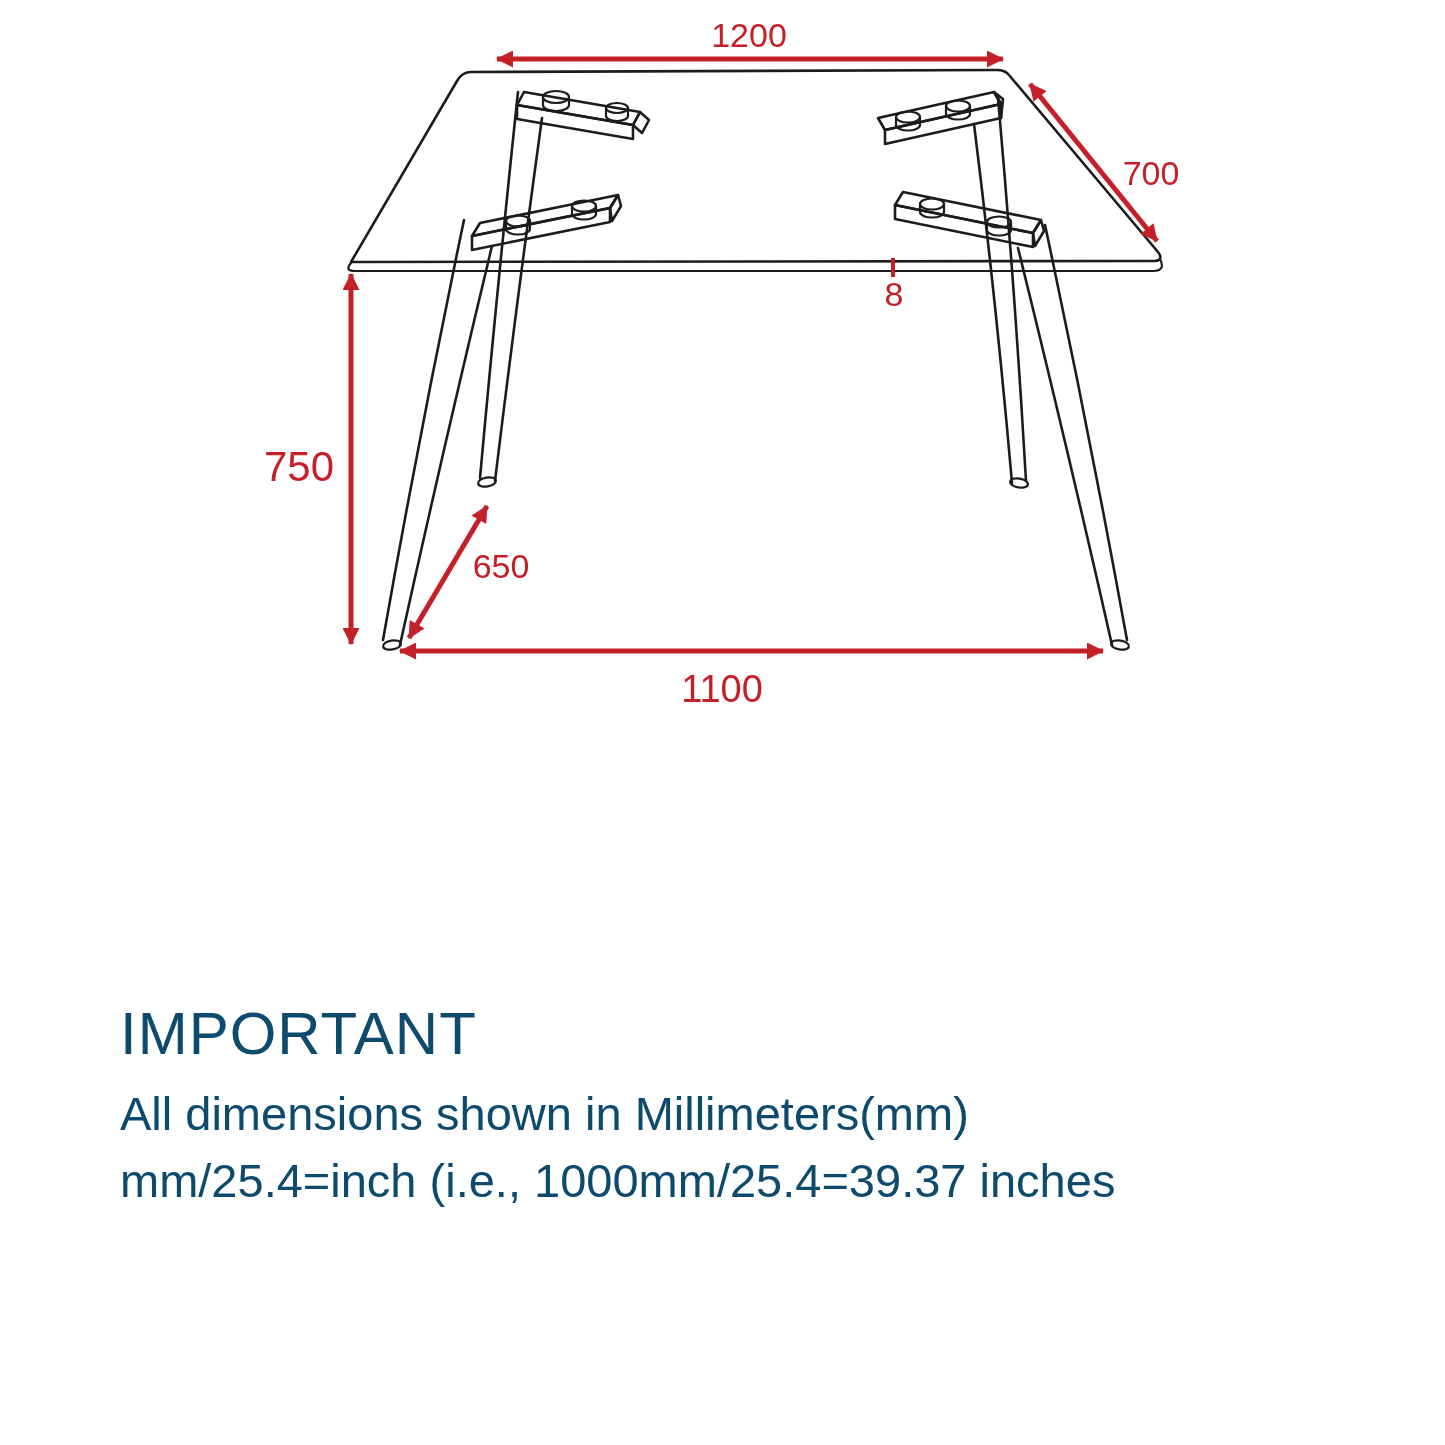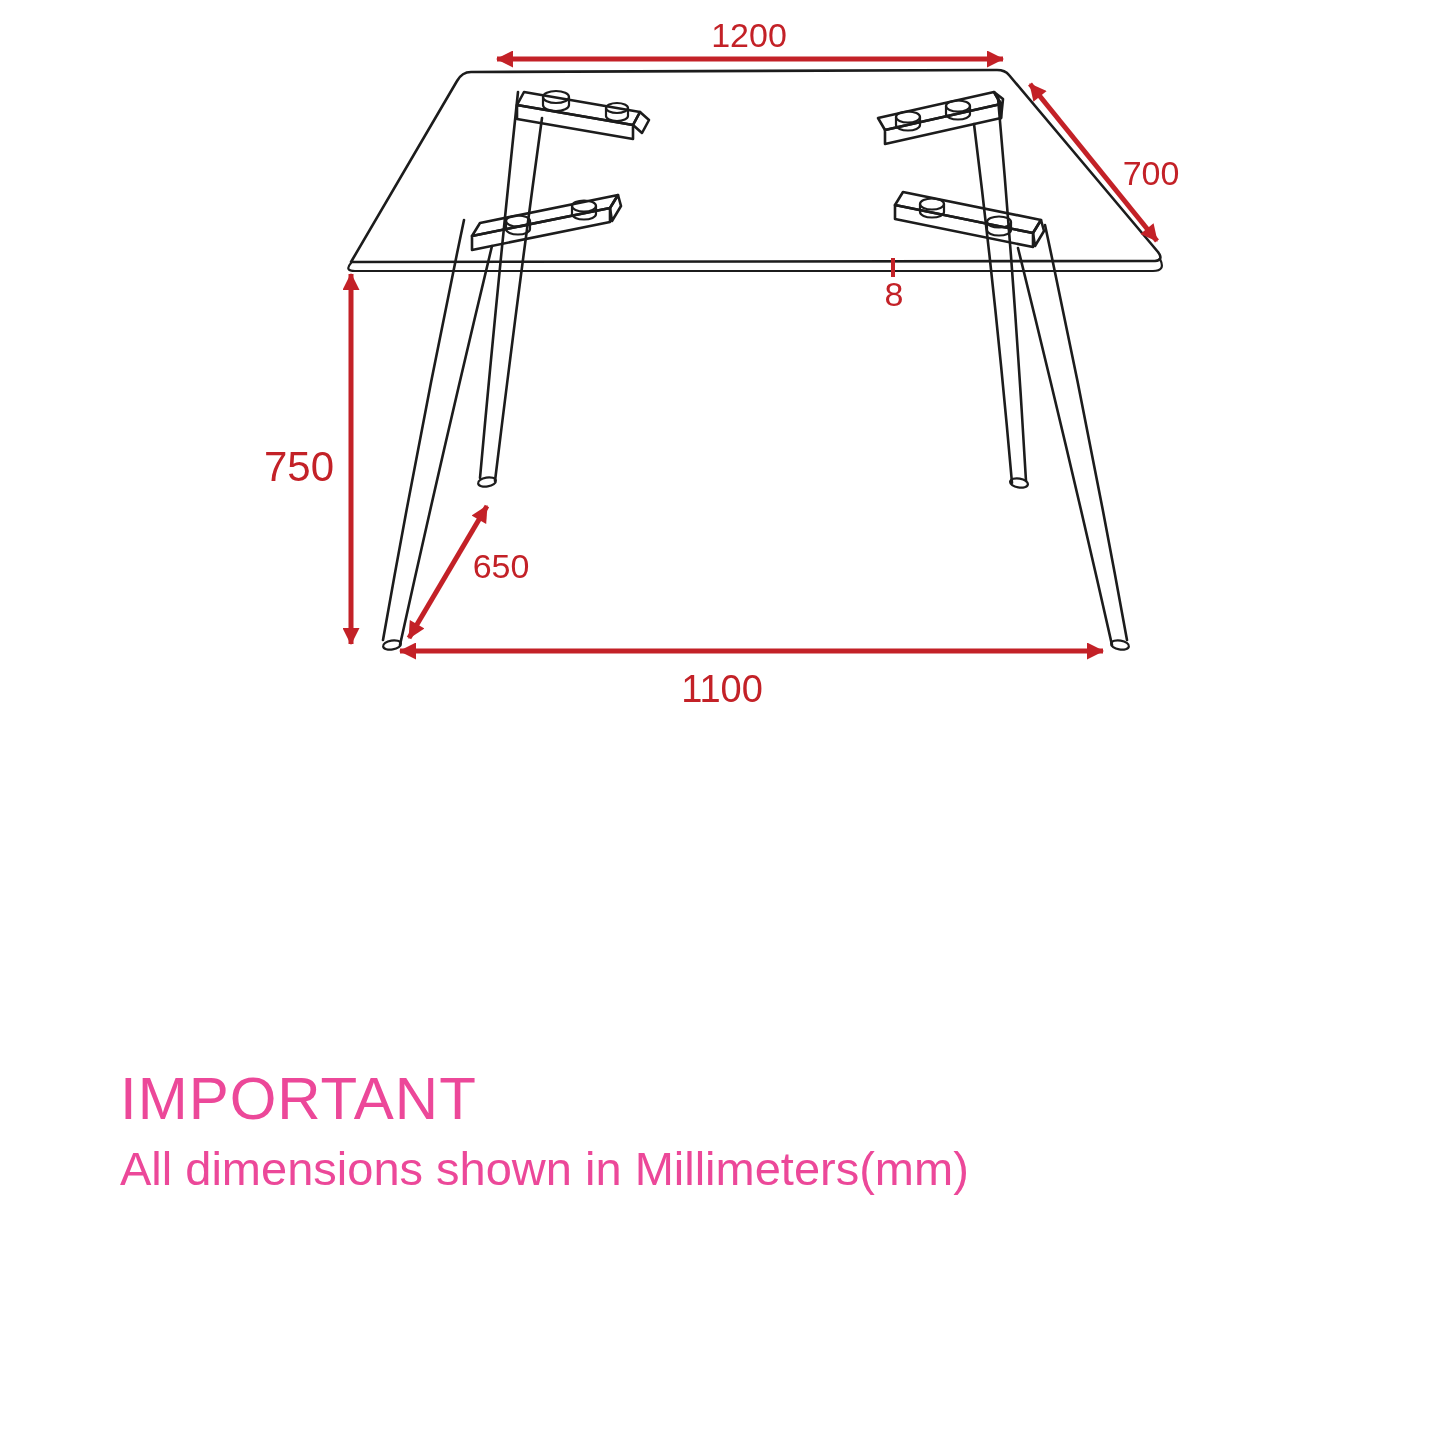--- a/index.html
+++ b/index.html
@@ -12,24 +12,24 @@
   }
   .drawing{position:absolute;top:0;left:0;}
   
   .ln{fill:none;stroke:#1c1c1c;stroke-width:2.6;stroke-linejoin:round;stroke-linecap:round;}
   .ln-thin{fill:none;stroke:#1c1c1c;stroke-width:2.2;stroke-linejoin:round;stroke-linecap:round;}
   
   .dim-line{fill:none;stroke:#c32127;stroke-width:5;}
   .dim-tick{fill:none;stroke:#c32127;stroke-width:4;}
   .dim-label{fill:#c32127;font-family:"Liberation Sans",sans-serif;text-anchor:middle;}
   
-  .notes{position:absolute;left:120px;top:1063px;color:#ec4899;}
+  .notes{position:absolute;left:120px;top:998px;color:#0c4a6e;}
   .notes-heading{font-size:60px;line-height:72px;letter-spacing:1px;}
   .notes-line{font-size:47px;line-height:67px;margin-top:0;}
-  .notes-body{}
+  .notes-body{margin-top:10px;}
 </style>
 </head>
 <body>
 
 <div class="page">
 
   <svg class="drawing" width="1445" height="800" viewBox="0 0 1445 800">
     <defs>
       <marker id="ah" viewBox="0 0 10 10" refX="9.4" refY="5" markerWidth="4.6" markerHeight="3.4" orient="auto-start-reverse">
         <path d="M0,0 L10,5 L0,10 Z" fill="#c32127"></path>
@@ -129,16 +129,17 @@
     <g>
       <line class="dim-line" x1="400" y1="651" x2="1103" y2="651" marker-start="url(#ah)" marker-end="url(#ah)"></line>
       <text class="dim-label" x="722" y="702" font-size="38">1100</text>
     </g>
   </svg>
 
   <div class="notes">
     <div class="notes-heading">IMPORTANT</div>
     <div class="notes-body">
       <div class="notes-line">All dimensions shown in Millimeters(mm)</div>
+      <div class="notes-line">mm/25.4=inch (i.e., 1000mm/25.4=39.37 inches</div>
     </div>
   </div>
 
 </div>
 
 </body></html>

